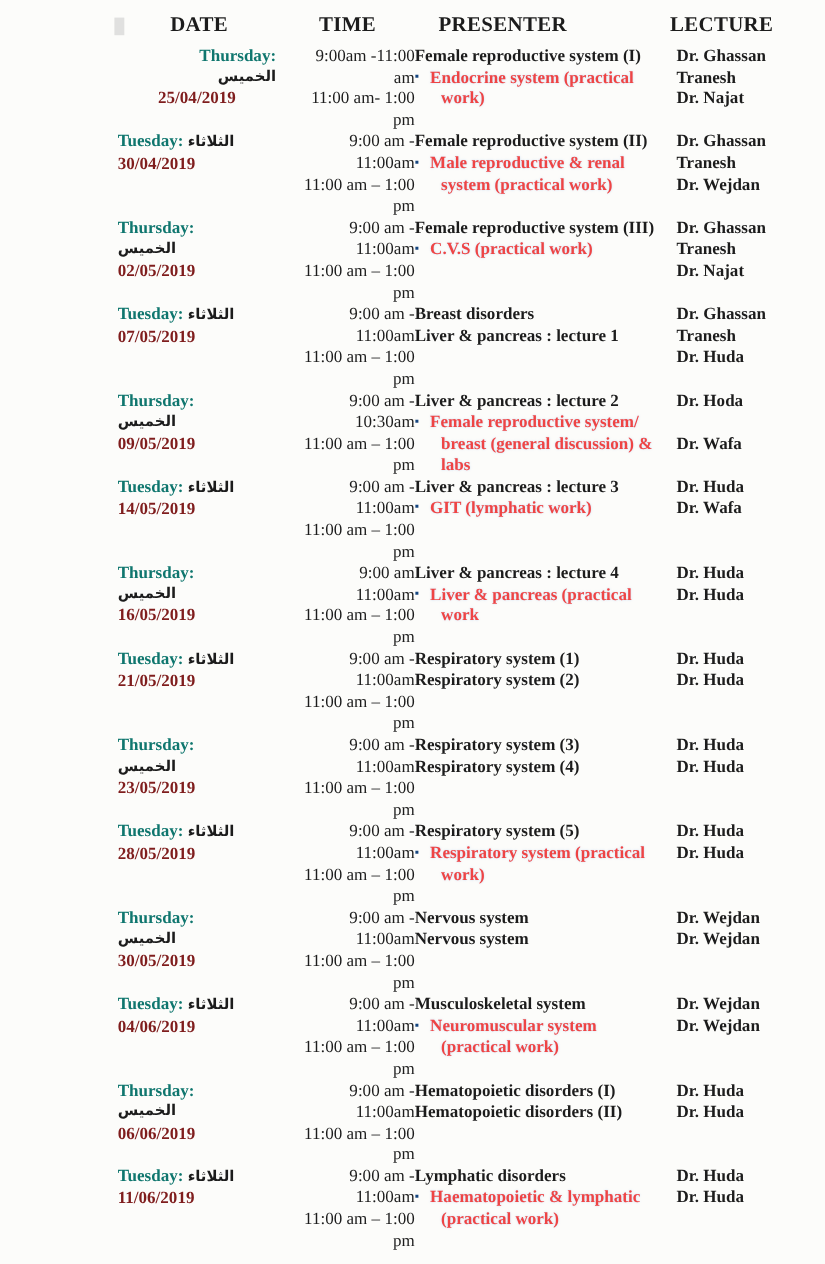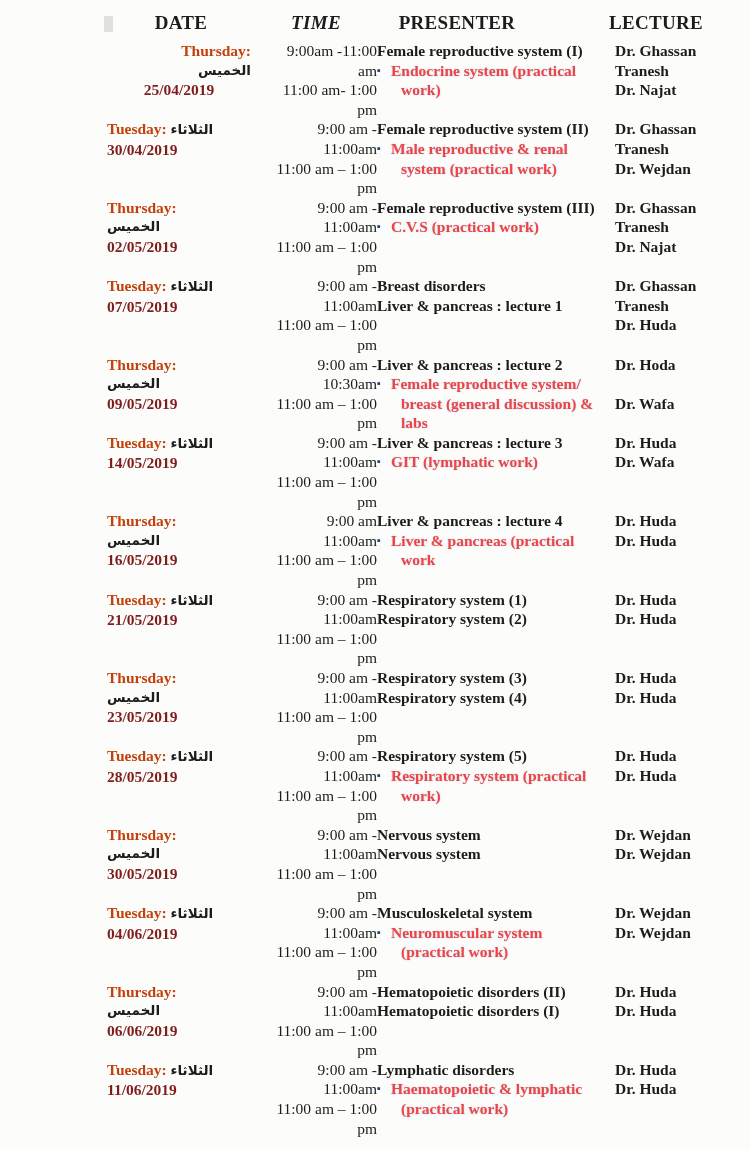--- a/index.html
+++ b/index.html
@@ -14,29 +14,29 @@
 
   
   .scan-mark{position:absolute;left:60px;top:16px;width:9px;height:16px;background:#c9c9c9;opacity:.55;}
   .scan-edge{position:absolute;right:2px;top:0;width:2px;height:1149px;
     background:repeating-linear-gradient(180deg,rgba(150,150,150,.35) 0 3px,rgba(255,255,255,0) 3px 7px);}
 
   
   .header-row{display:flex;font-weight:bold;font-size:19px;letter-spacing:.3px;margin-bottom:7px;}
   .h{text-align:center;}
   .h.c-date{width:148px;}
-  .h.c-time{width:122px;font-style:italic;}
+  .h.c-time{width:122px;}
   .h.c-lecture{width:238px;}
   .h.c-presenter{width:160px;}
 
   
   .row{display:flex;align-items:flex-start;font-size:15.5px;line-height:19.6px;}
   .cell{flex:0 0 auto;}
   .date-cell{width:148px;font-weight:bold;padding-right:4px;box-sizing:border-box;}
-  .day{color:#c2410c;}
+  .day{color:#0f766e;}
   .ar{font-family:"DejaVu Sans",sans-serif;font-size:13.5px;font-weight:bold;}
   .thu .ar{display:block;}
   .date{color:#7f1d1d;}
   #rows .row:first-child .day-line{text-align:right;}
   #rows .row:first-child .date{text-align:center;}
 
   .time-cell{width:122px;white-space:pre-wrap;font-weight:normal;text-align:right;}
 
   .lecture-cell{width:238px;font-weight:bold;box-sizing:border-box;padding-right:6px;}
   .lec{display:flex;justify-content:center;}
@@ -382,25 +382,25 @@
       </div>
       <div class="date">06/06/2019</div>
     </div>
     <div class="cell time-cell">9:00 am -
 11:00am
 11:00 am – 1:00
 pm</div>
     <div class="cell lecture-cell">
           <div class="lec">
 
+    <div class="lec-text">Hematopoietic disorders (I)</div>
+  </div>
+          <div class="lec">
+
     <div class="lec-text">Hematopoietic disorders (II)</div>
-  </div>
-          <div class="lec">
-
-    <div class="lec-text">Hematopoietic disorders (I)</div>
   </div>
         </div>
     <div class="cell presenter-cell">Dr. Huda
 Dr. Huda</div>
   </div>
       <div class="row tue">
     <div class="cell date-cell">
       <div class="day-line">
         <span class="day">Tuesday:</span>
         <span class="ar">الثلاثاء</span>

